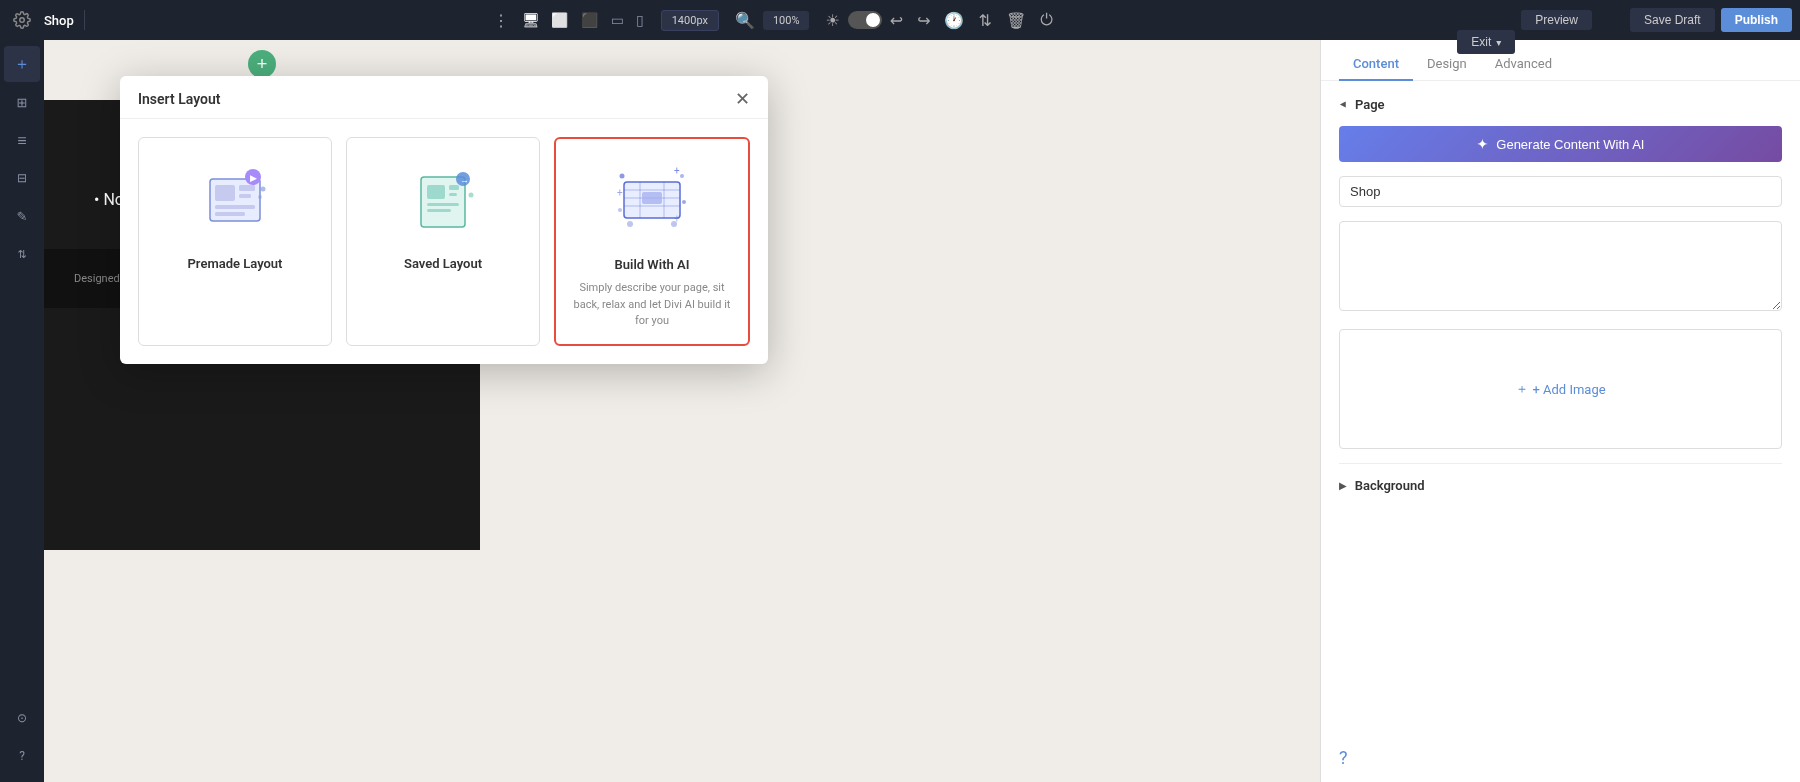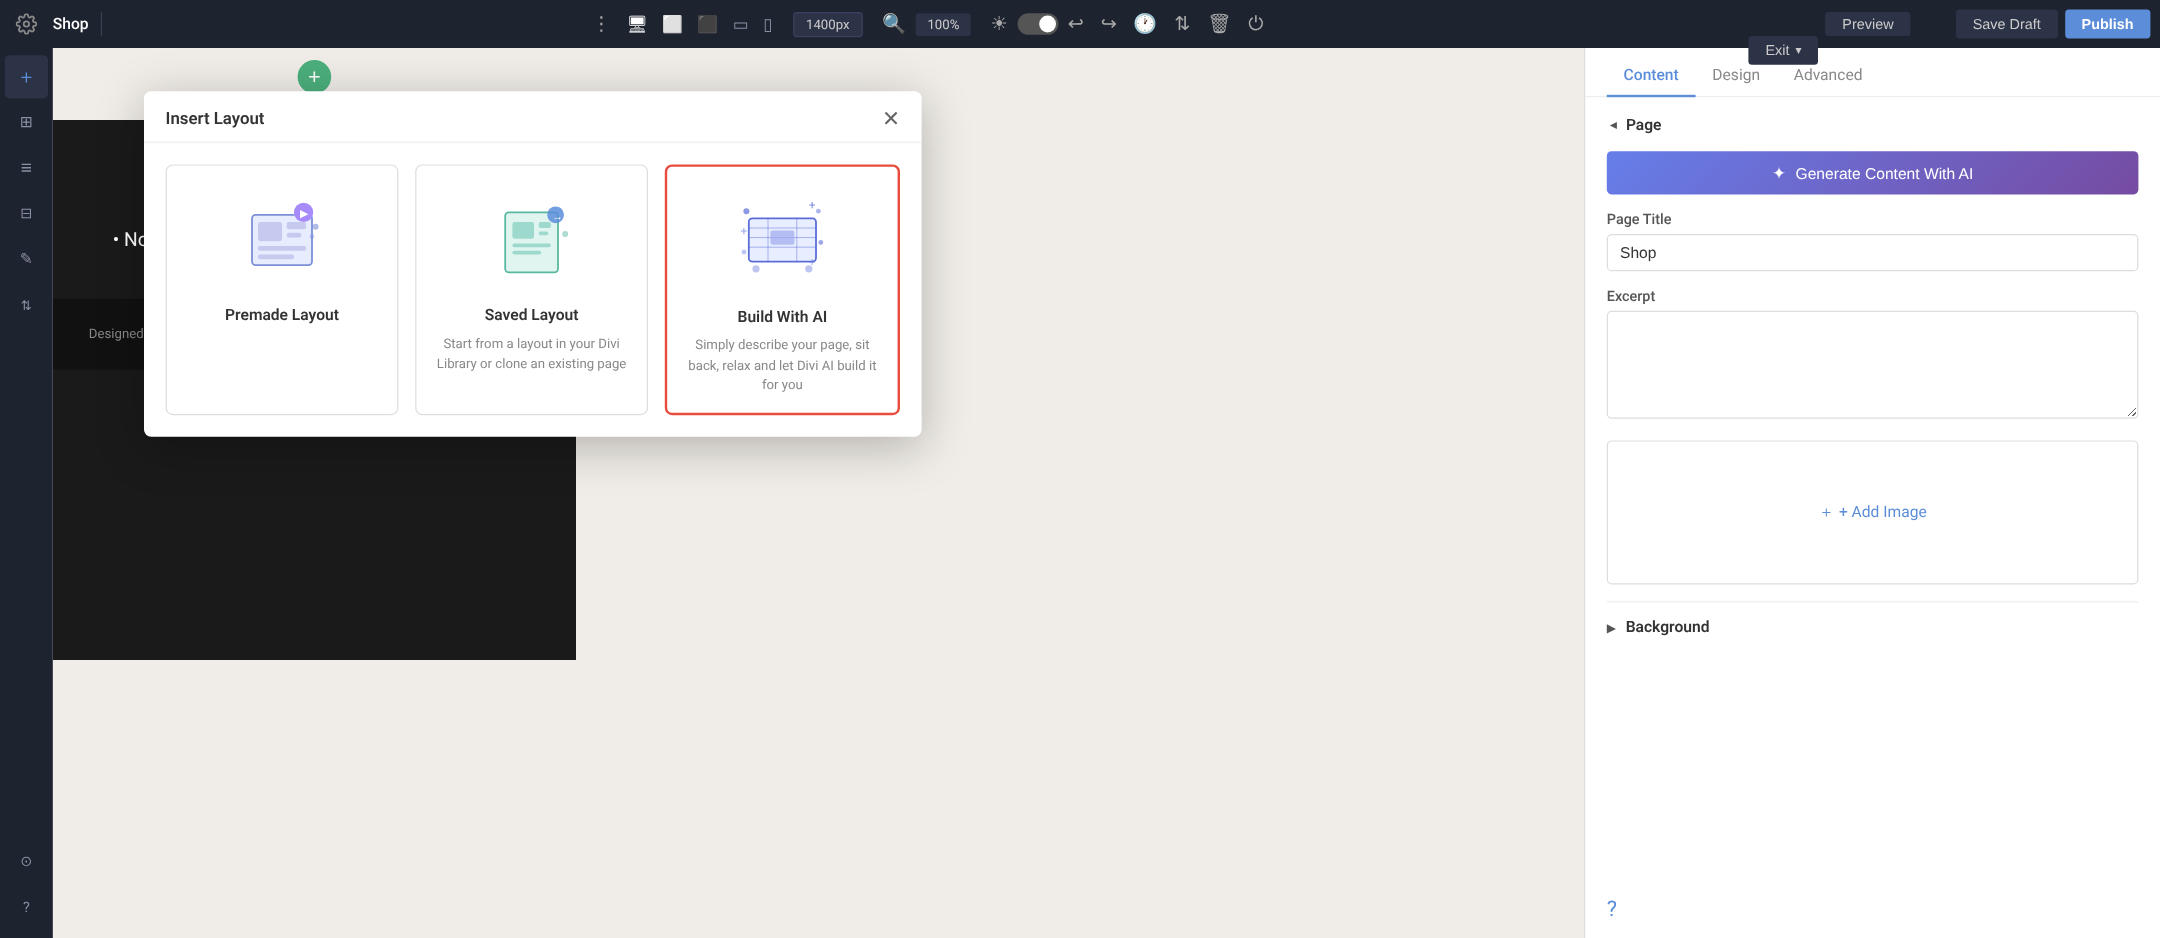--- a/index.html
+++ b/index.html
@@ -276,21 +276,20 @@
             <rect x="24" y="44" width="32" height="3" rx="1.5" fill="#9dd9cc"></rect>
             <rect x="24" y="50" width="24" height="3" rx="1.5" fill="#9dd9cc"></rect>
 
             <circle cx="60" cy="20" r="7" fill="#5b8dd9" opacity="0.85"></circle>
             <text x="57" y="24" font-size="9" fill="white">→</text>
 
             <circle cx="68" cy="36" r="2.5" fill="#5ab8a0" opacity="0.5"></circle>
           </svg>
         </div>
         <h3>Saved Layout</h3>
-        <p>Start from a layout in your Divi Library or clone an existing page</p>
       </div>
 
       <div class="layout-card selected">
         <div class="layout-card-icon icon-ai">
           <svg viewBox="0 0 80 80" fill="none" xmlns="http://www.w3.org/2000/svg">
 
             <rect x="12" y="22" width="56" height="36" rx="3" fill="#e8eeff" stroke="#5b6dd9" stroke-width="1.5"></rect>
 
             <line x1="12" y1="30" x2="68" y2="30" stroke="#5b6dd9" stroke-width="0.8" opacity="0.5"></line>
             <line x1="12" y1="38" x2="68" y2="38" stroke="#5b6dd9" stroke-width="0.8" opacity="0.5"></line>
@@ -339,25 +338,23 @@
       <span class="rp-section-title">Page</span>
     </div>
 
     
     <button class="ai-generate-btn">
       <span class="ai-star">✦</span>
       <span>Generate Content With AI</span>
     </button>
 
     
-    <div class="rp-field-label">Page Title</div>
     <input class="rp-input" type="text" value="Shop" style="">
 
     
-    <div class="rp-field-label">Excerpt</div>
     <textarea class="rp-textarea" style=""></textarea>
 
     
     <div class="rp-image-area">
       <span class="rp-image-add">
         <span>＋</span>
         <span>+ Add Image</span>
       </span>
     </div>
 

